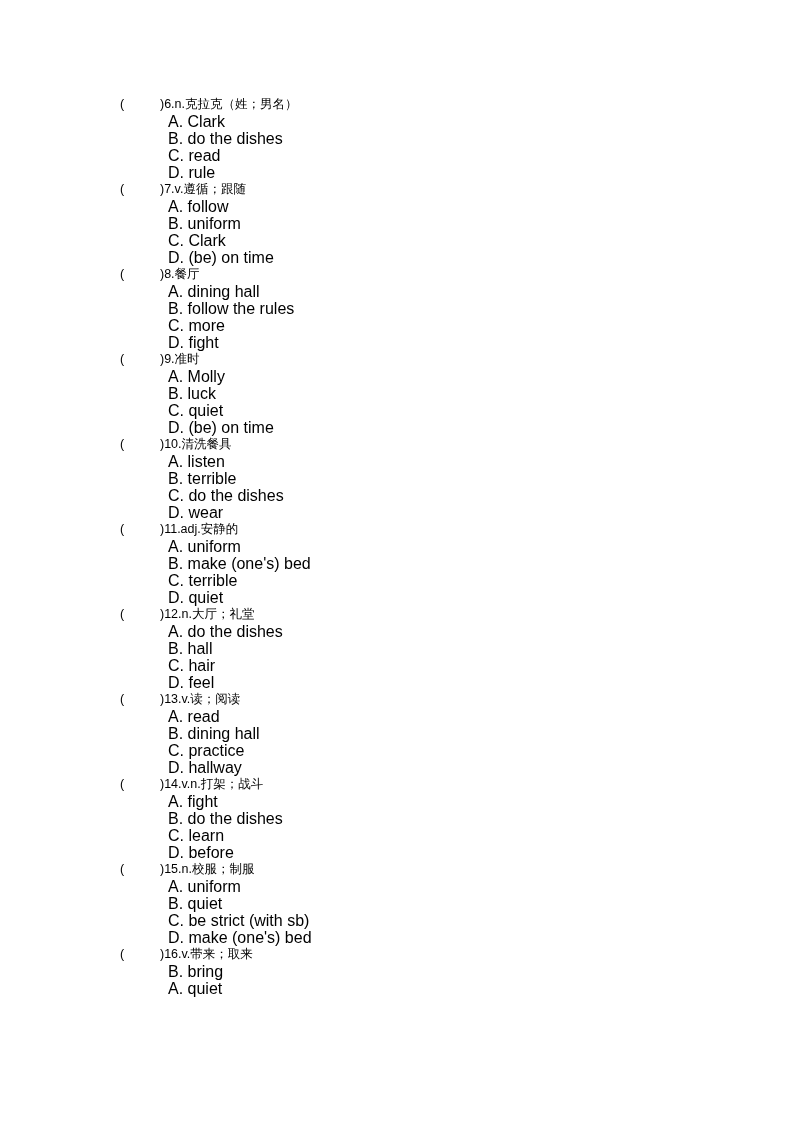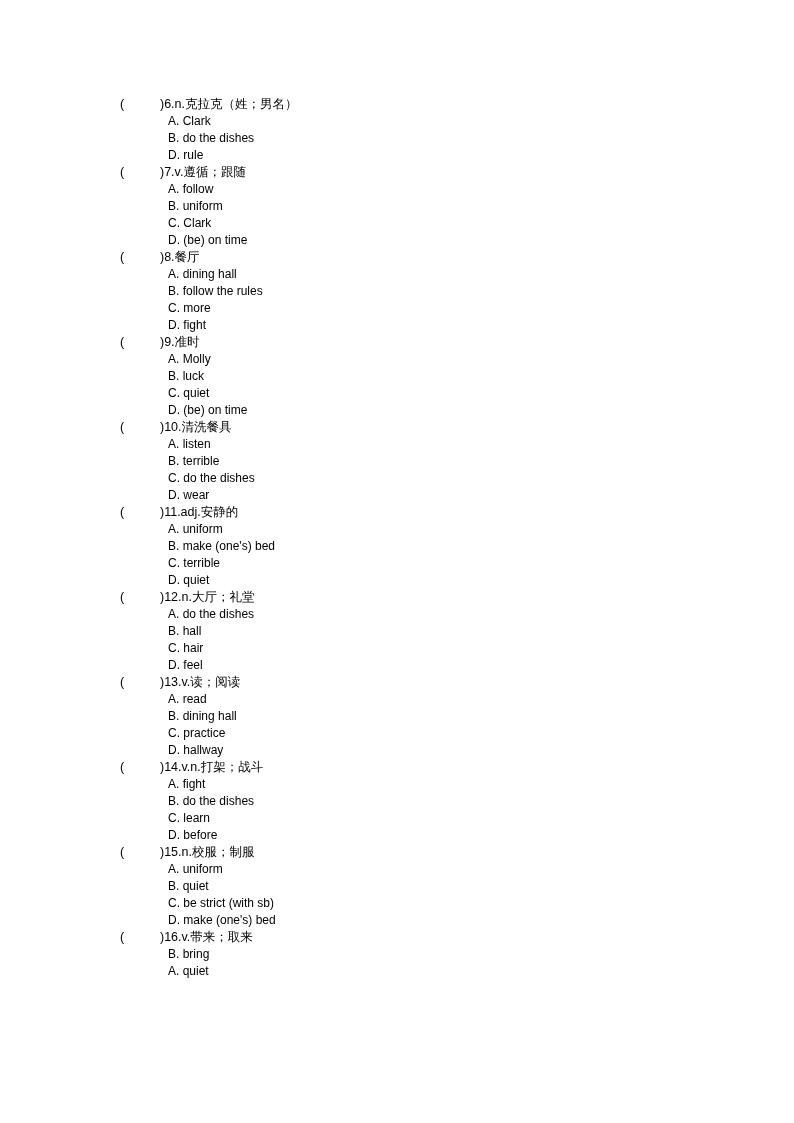--- a/index.html
+++ b/index.html
@@ -53,36 +53,37 @@
   }
   .stem-text {
     display: inline-block;
   }
 
   
   .option-line {
     display: block;
     height: 17px;
     line-height: 17px;
-    font-size: 12px;
+    font-size: 16px;
     white-space: pre;
     margin: 0;
     padding: 0;
     padding-left: 48px;
   }
 </style>
 </head>
 <body>
 
 <div id="page">
   <div id="question-list">
       <div class="question-block">
         <div class="stem-line"><span class="paren-open">(</span><span class="stem-text">)6.n.克拉克（姓；男名）</span></div>
         <div class="option-line">A. Clark</div>
         <div class="option-line">B. do the dishes</div>
+        <div class="option-line">C. read</div>
         <div class="option-line">D. rule</div>
       </div>
       <div class="question-block">
         <div class="stem-line"><span class="paren-open">(</span><span class="stem-text">)7.v.遵循；跟随</span></div>
         <div class="option-line">A. follow</div>
         <div class="option-line">B. uniform</div>
         <div class="option-line">C. Clark</div>
         <div class="option-line">D. (be) on time</div>
       </div>
       <div class="question-block">

